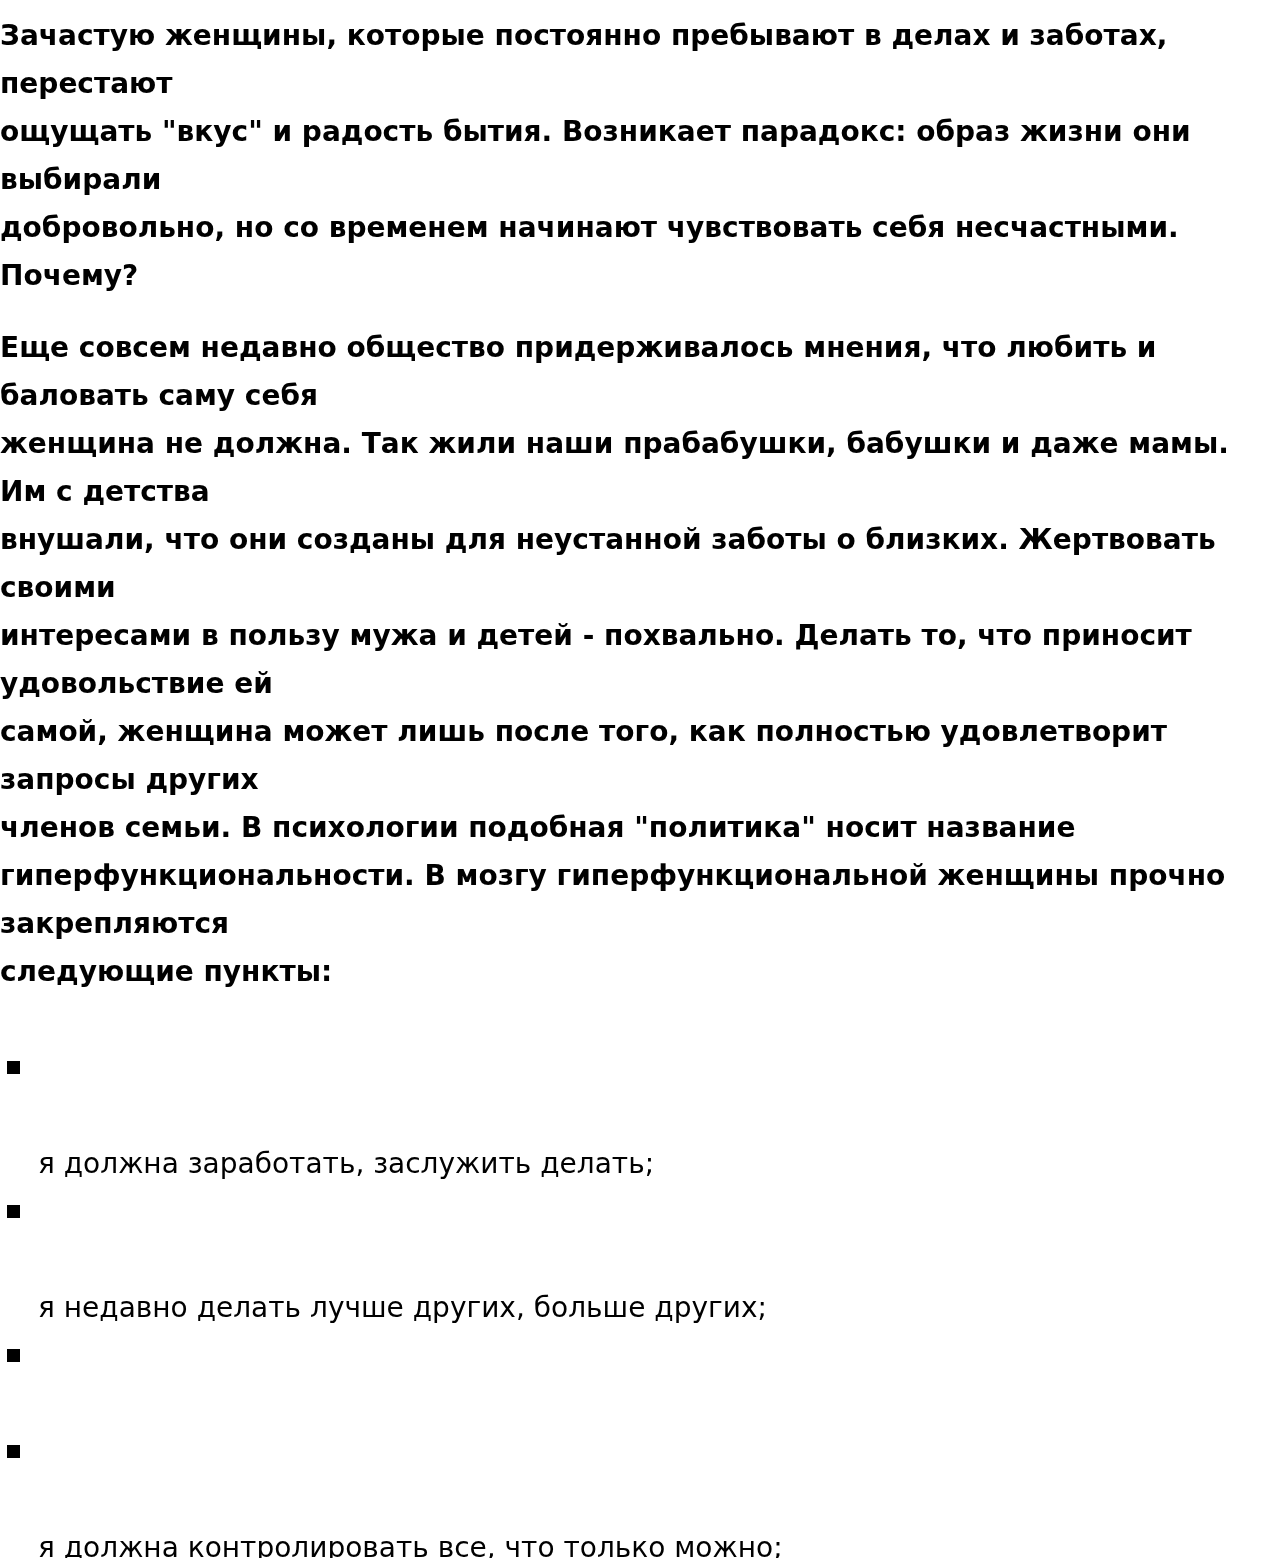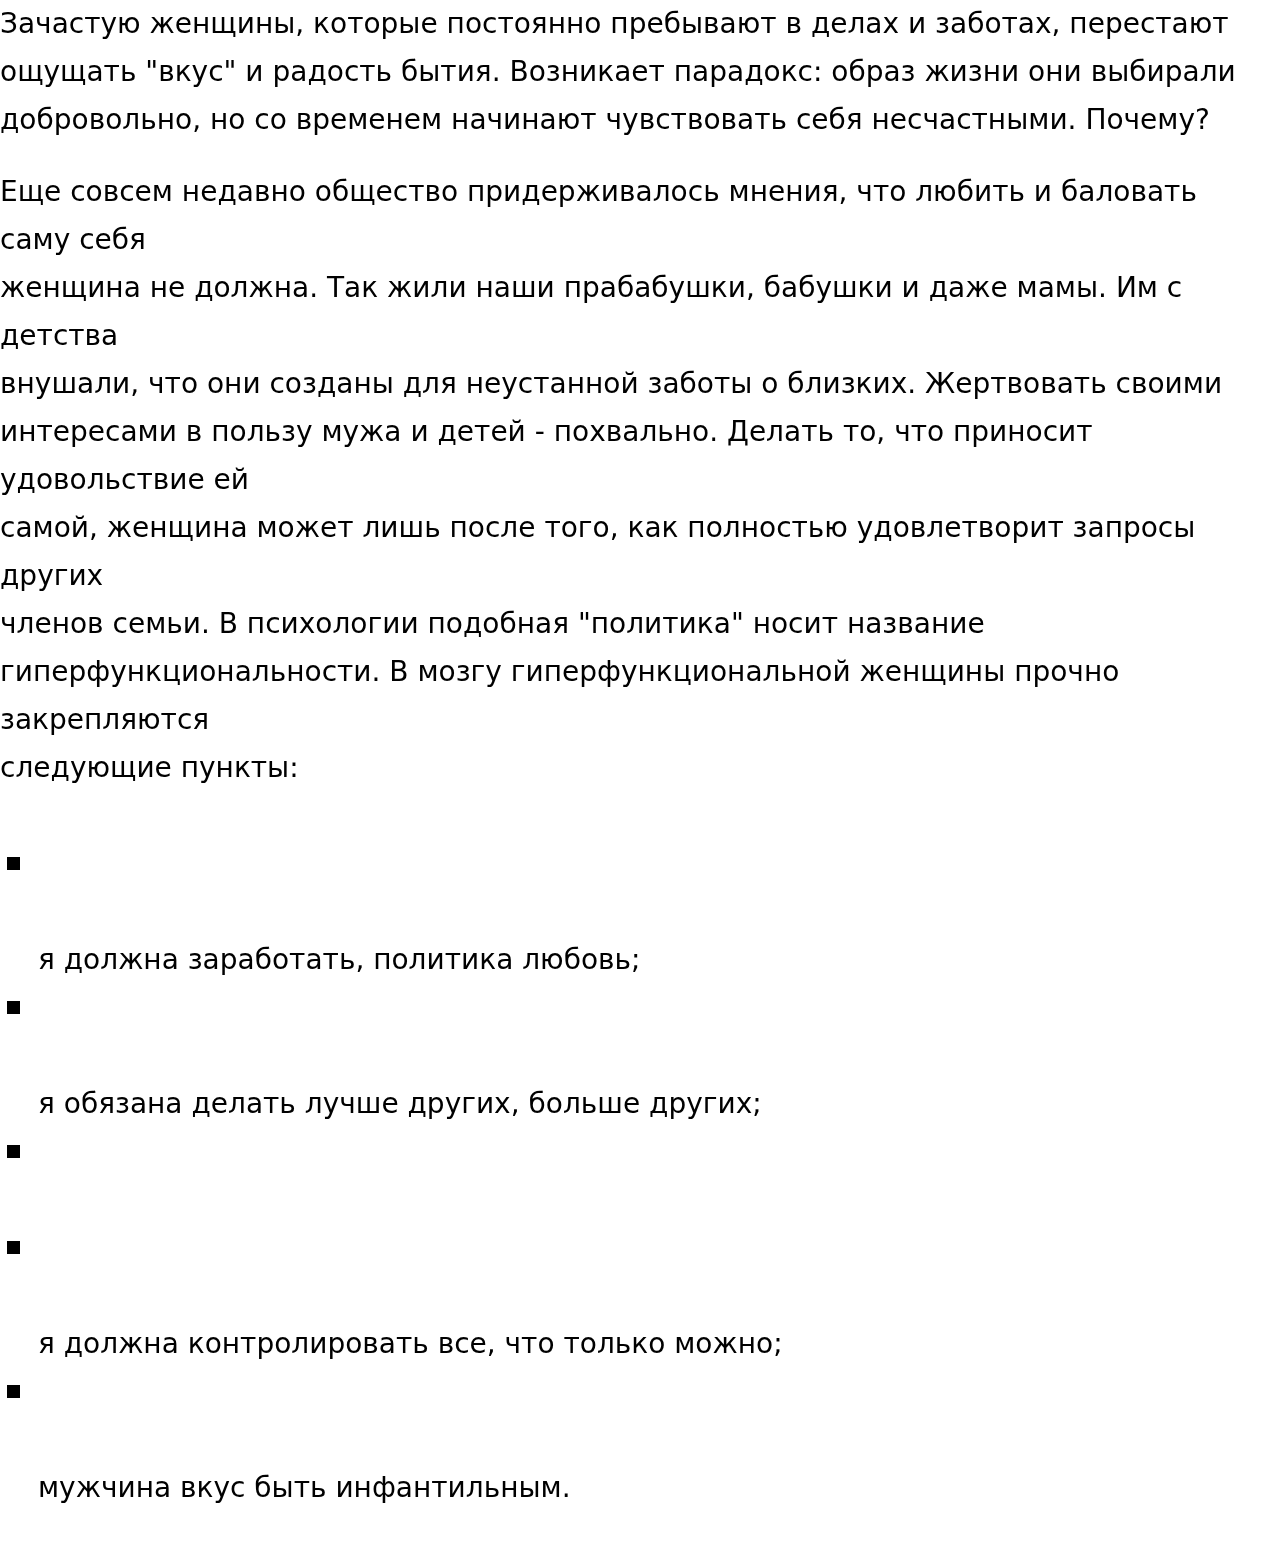--- a/index.html
+++ b/index.html
@@ -13,22 +13,23 @@
     overflow: hidden;
     font-family: "DejaVu Sans", sans-serif;
     font-size: 28px;
     line-height: 48px;
     color: #000000;
   }
   .article {
     width: 1270px;
   }
   .para {
-    margin: 0 0 24px 0;
+    margin: 12px 0 24px 0;
     white-space: pre-line;
+    font-weight: bold;
   }
   .para:last-child {
     margin-bottom: 0;
   }
   ul.points {
     list-style: none;
     margin: 48px 0 45px 0;
     padding: 0;
   }
   ul.points li {
@@ -61,25 +62,25 @@
 внушали, что они созданы для неустанной заботы о близких. Жертвовать своими
 интересами в пользу мужа и детей - похвально. Делать то, что приносит удовольствие ей
 самой, женщина может лишь после того, как полностью удовлетворит запросы других
 членов семьи. В психологии подобная "политика" носит название
 гиперфункциональности. В мозгу гиперфункциональной женщины прочно закрепляются
 следующие пункты:</p>
 
   <ul class="points">
     <li>
       <span class="bullet-square"></span>
-      <span>я должна заработать, политика любовь;</span>
+      <span>я должна заработать, заслужить делать;</span>
     </li>
     <li>
       <span class="bullet-square"></span>
-      <span>я обязана делать лучше других, больше других;</span>
+      <span>я недавно делать лучше других, больше других;</span>
     </li>
     <li>
       <span class="bullet-square"></span>
     </li>
     <li>
       <span class="bullet-square"></span>
       <span>я должна контролировать все, что только можно;</span>
     </li>
     <li>
       <span class="bullet-square"></span>

